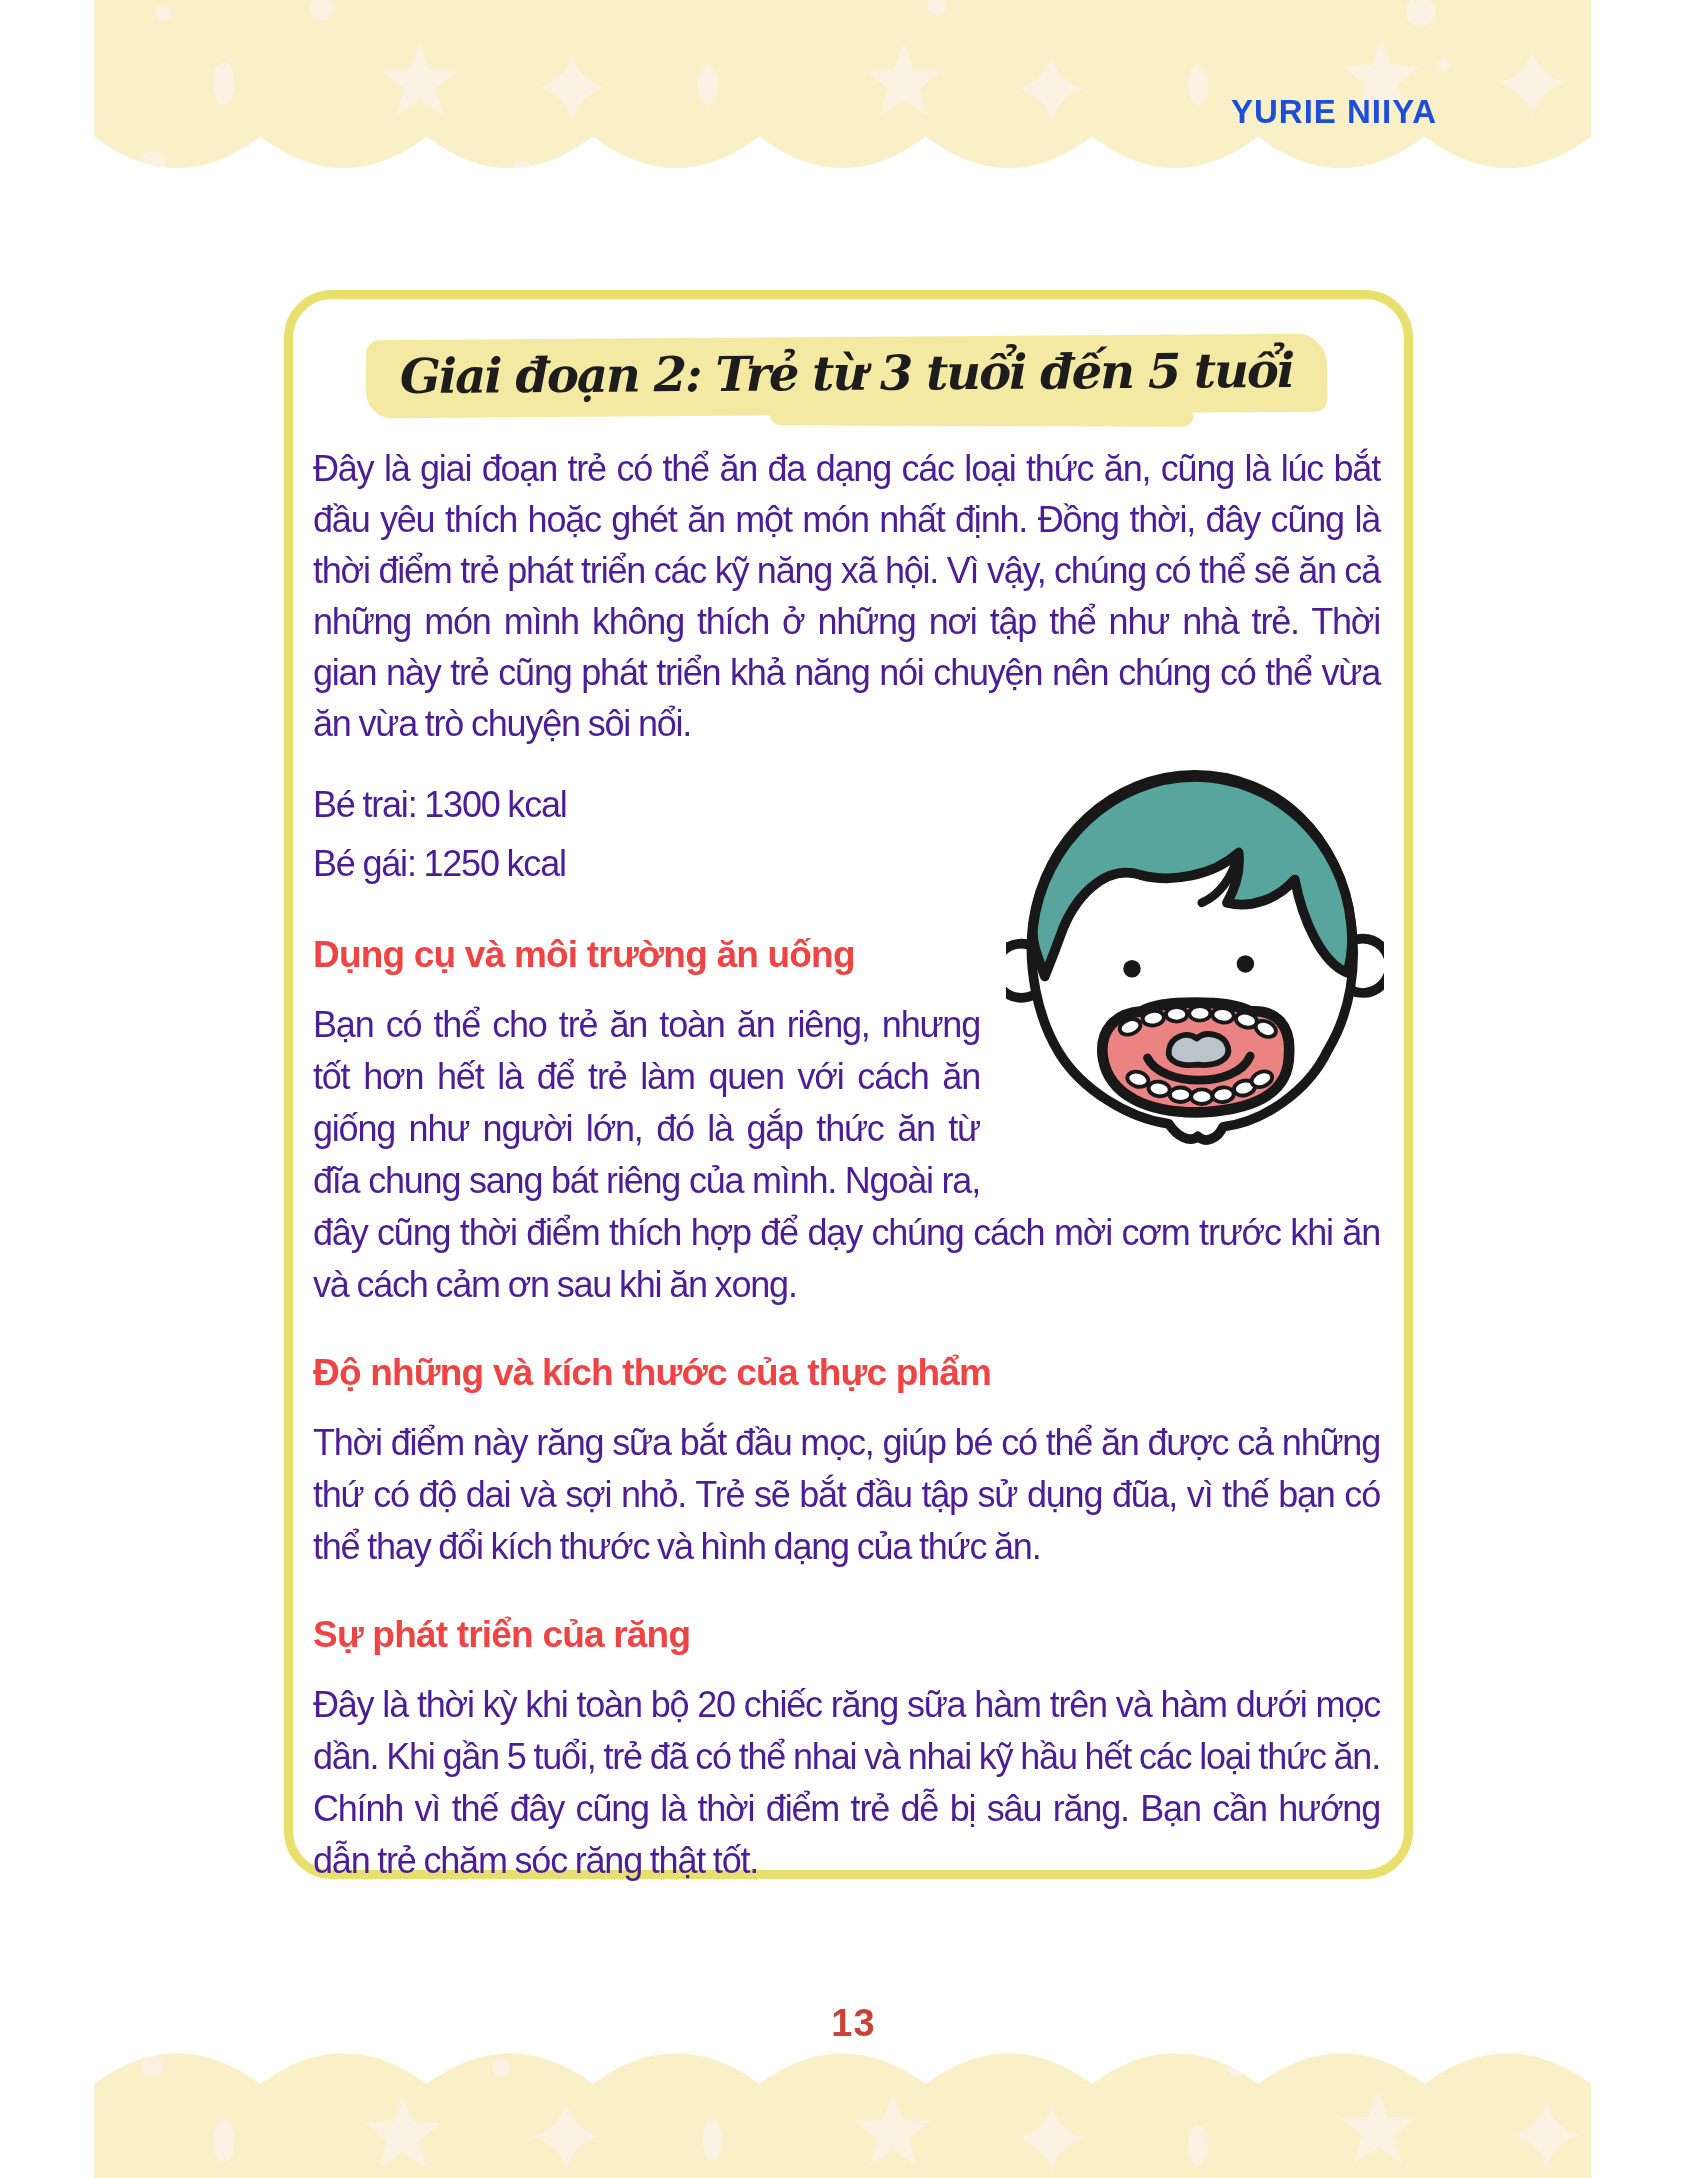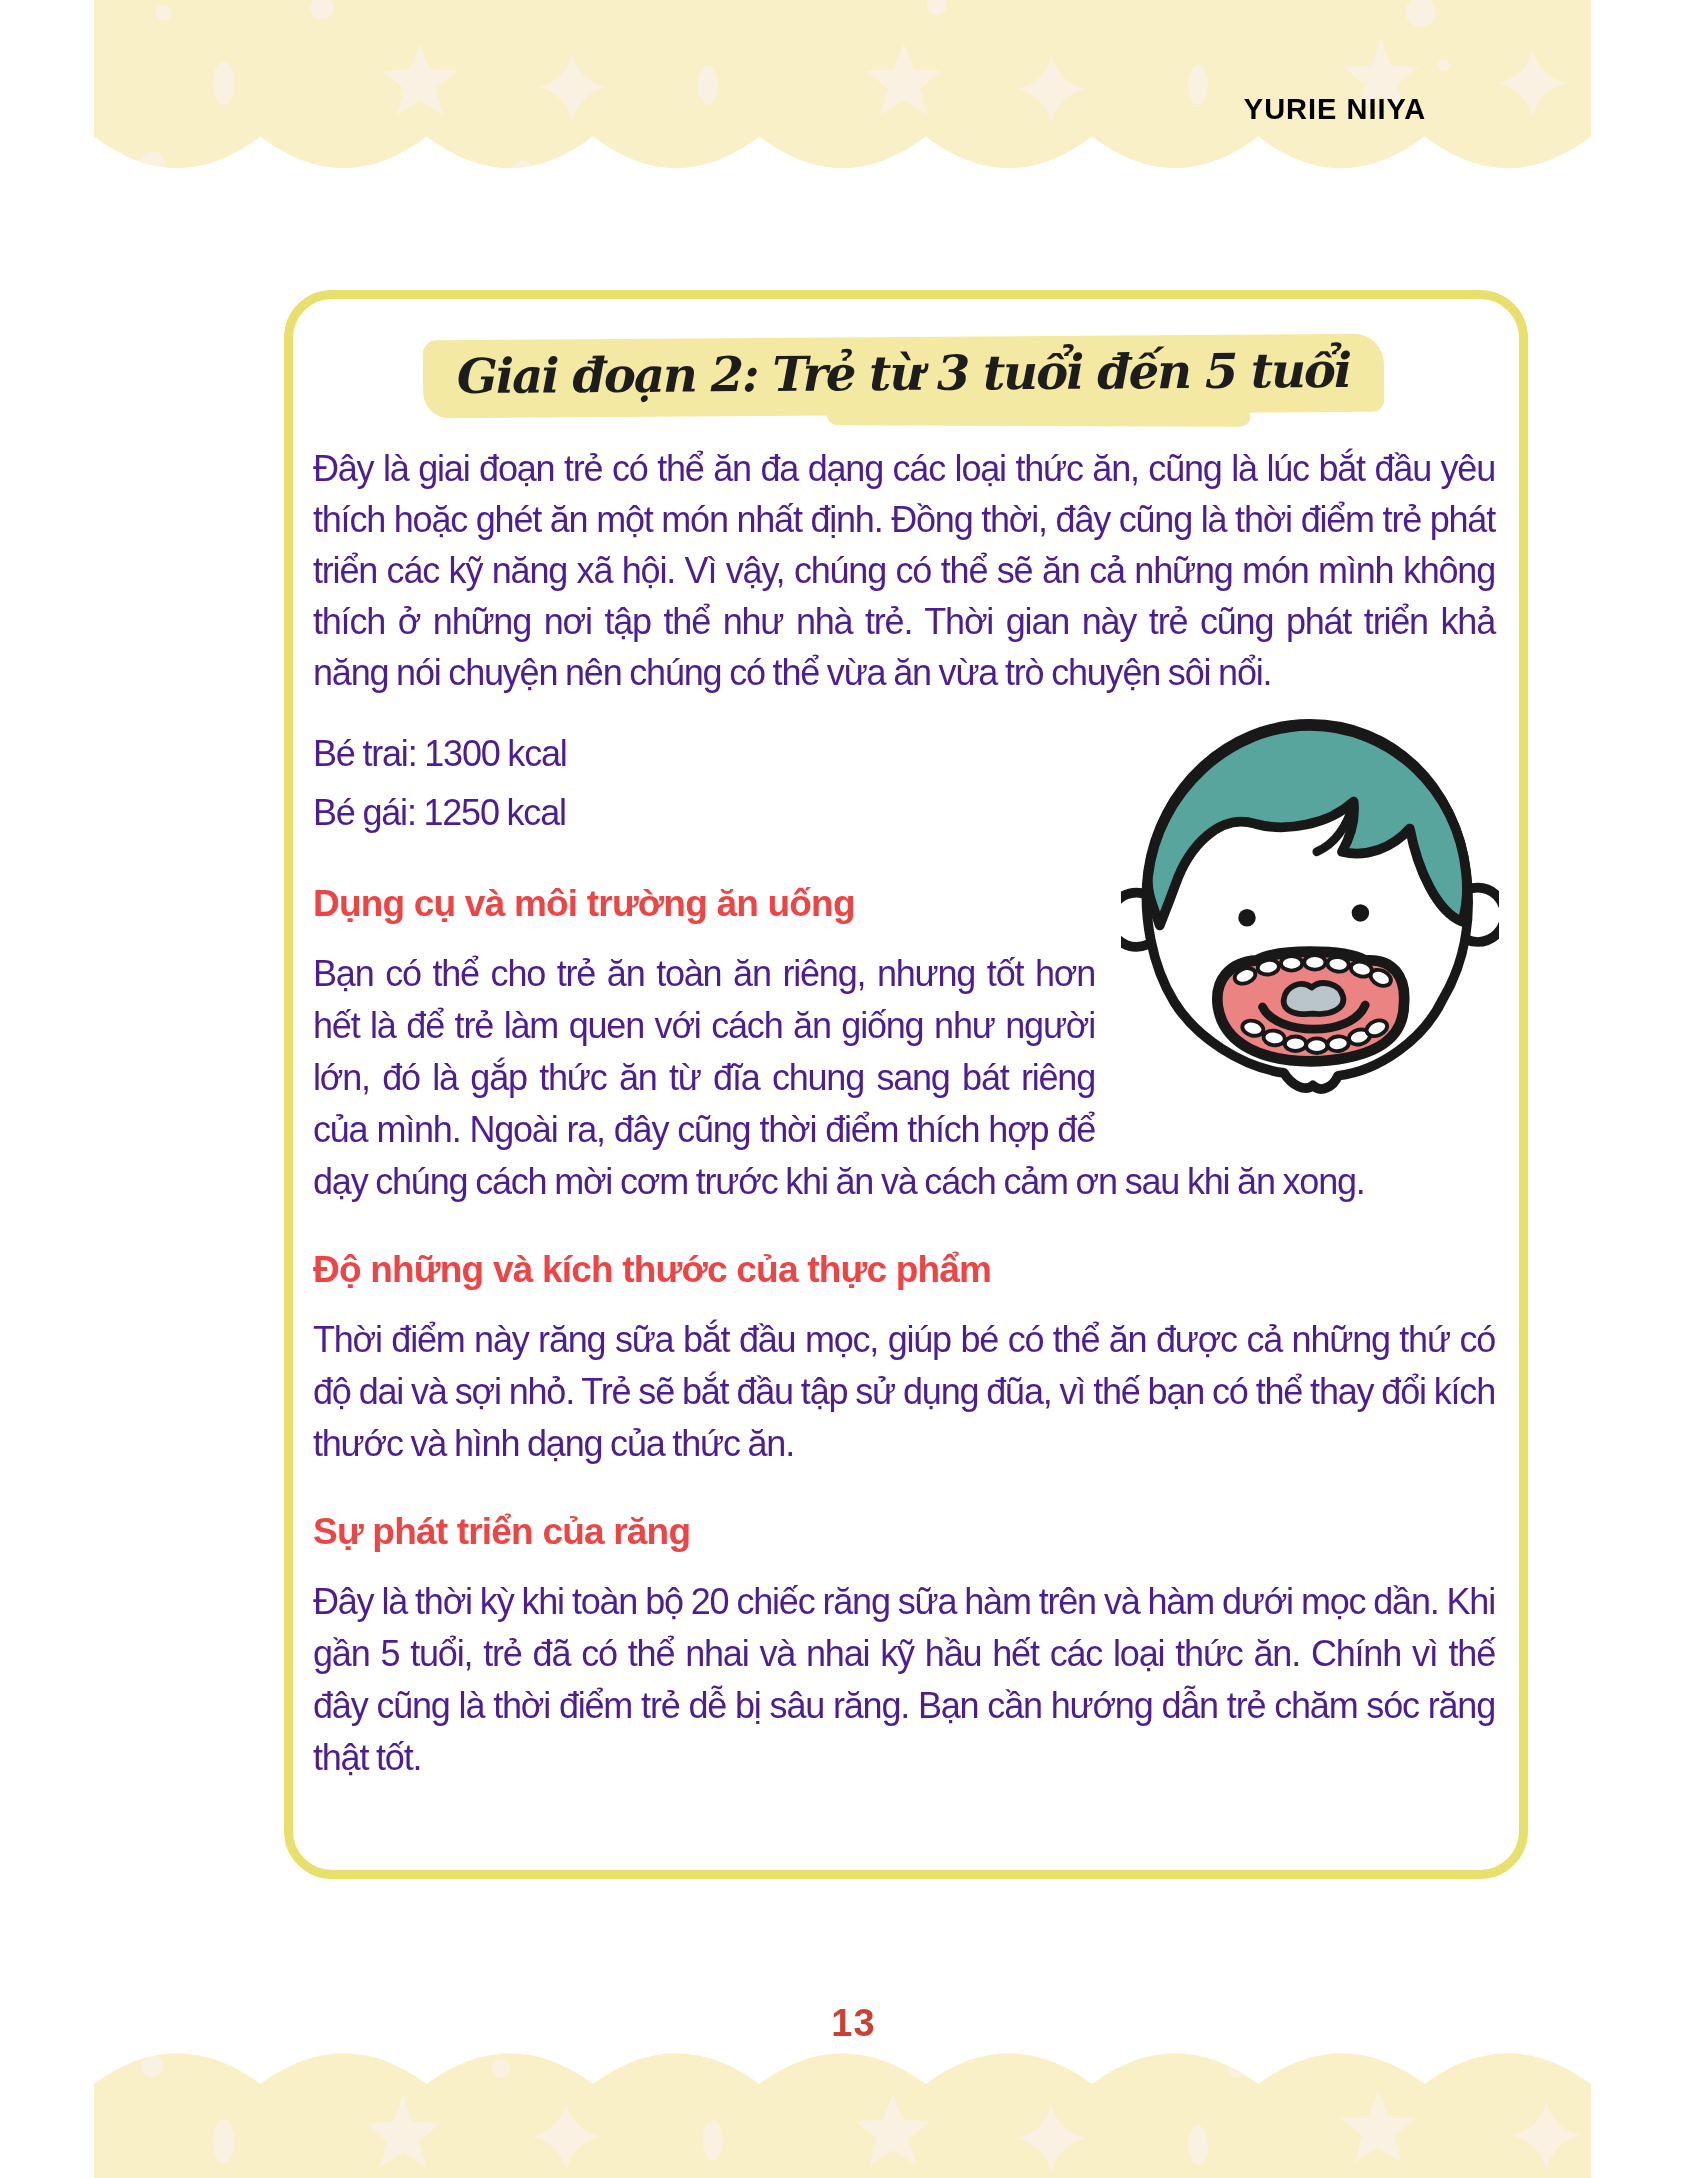--- a/index.html
+++ b/index.html
@@ -5,27 +5,27 @@
   html,body { margin:0; padding:0; background:#ffffff; }
   .page {
     position:relative; width:1683px; height:2178px; background:#ffffff;
     font-family:"Liberation Sans", sans-serif; overflow:hidden;
   }
   .band { position:absolute; left:0; width:1683px; height:198px; }
   .band.hdr { top:0; }
   .band.ftr { top:1980px; }
 
   .author {
-    position:absolute; top:93px; left:1231px; width:208px; text-align:center;
-    font-size:29px; font-weight:bold; color:#000000; letter-spacing:1px;
+    position:absolute; top:93px; left:1231px; width:208px; 
+    font-size:33px; font-weight:bold; color:#1d4ed8; letter-spacing:1px;
     font-family:"Liberation Sans", sans-serif;
   }
 
   .content-box {
-    position:absolute; left:284px; top:290px; width:1244px; height:1589px;
+    position:absolute; left:284px; top:290px; width:1129px; height:1589px;
     box-sizing:border-box; border:9px solid #e9df6c; border-radius:48px;
     padding:34px 24px 0 20px; background:#ffffff;
   }
 
   .title-row { text-align:center; margin:4px 0 28px; }
   .title-hl {
     display:inline-block; position:relative; background:#f3e9a3;
     padding:8px 34px 14px; border-radius:14px 30px 12px 26px;
     transform:rotate(-0.4deg);
   }

